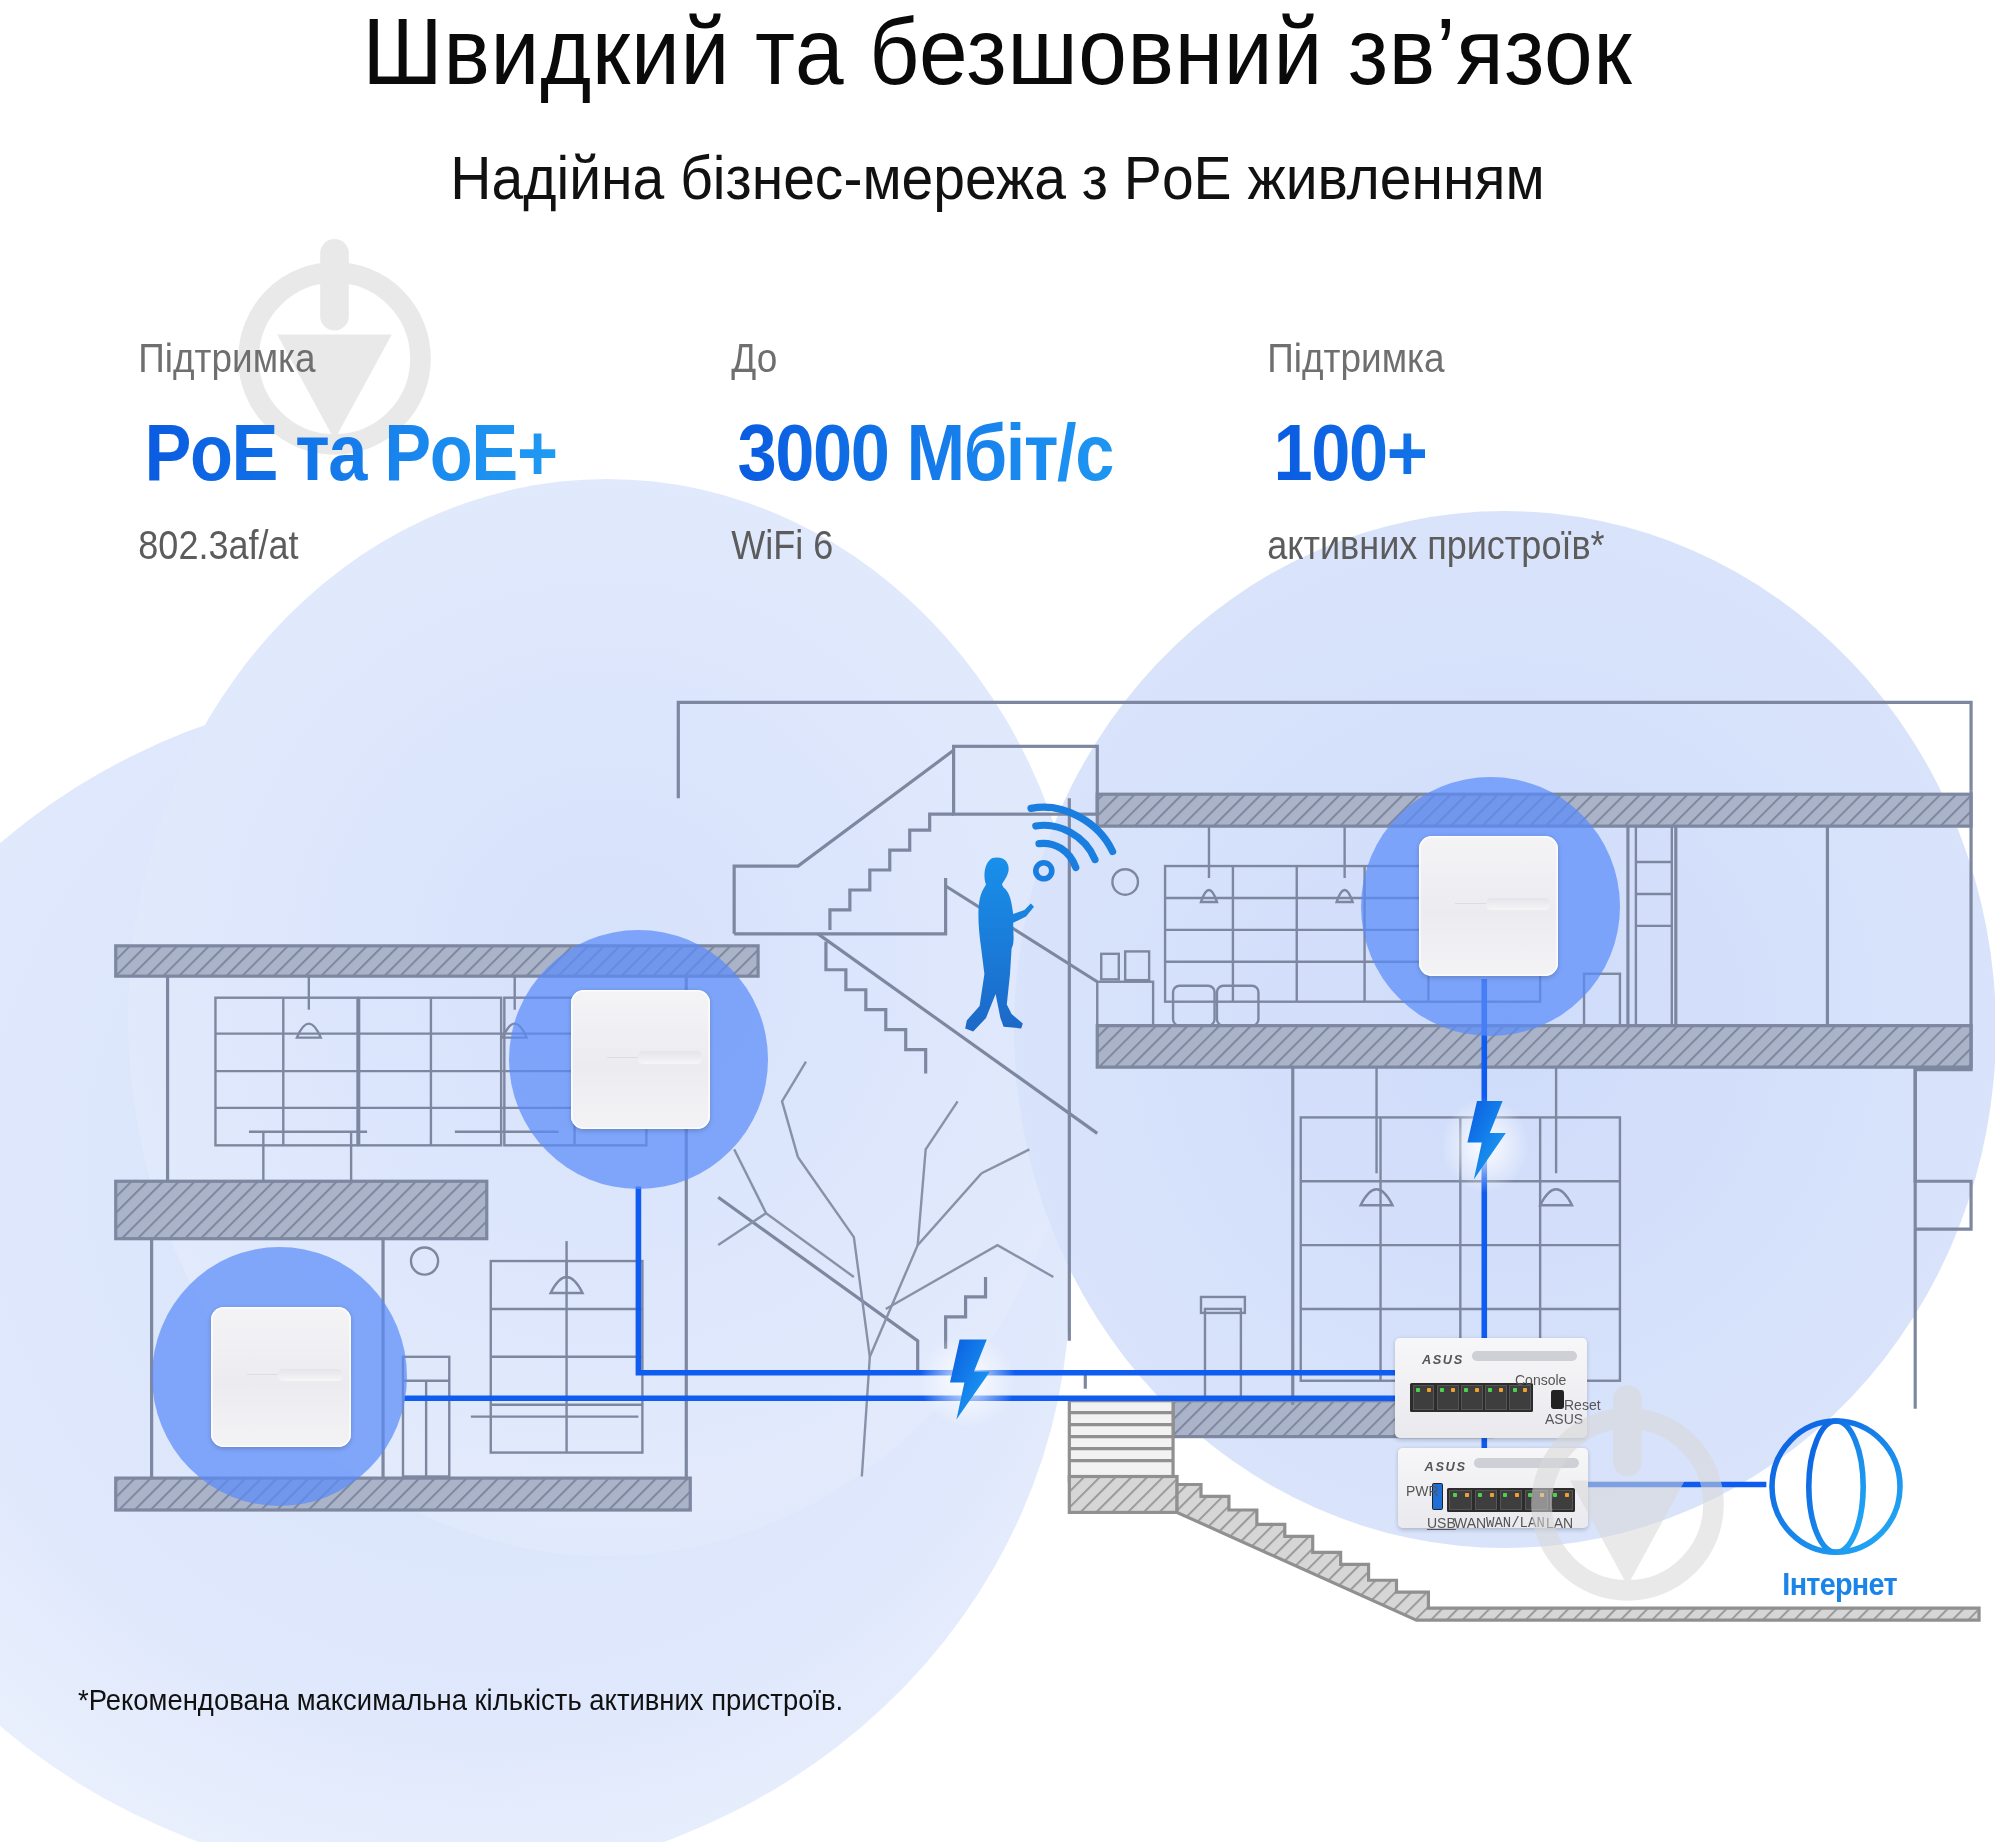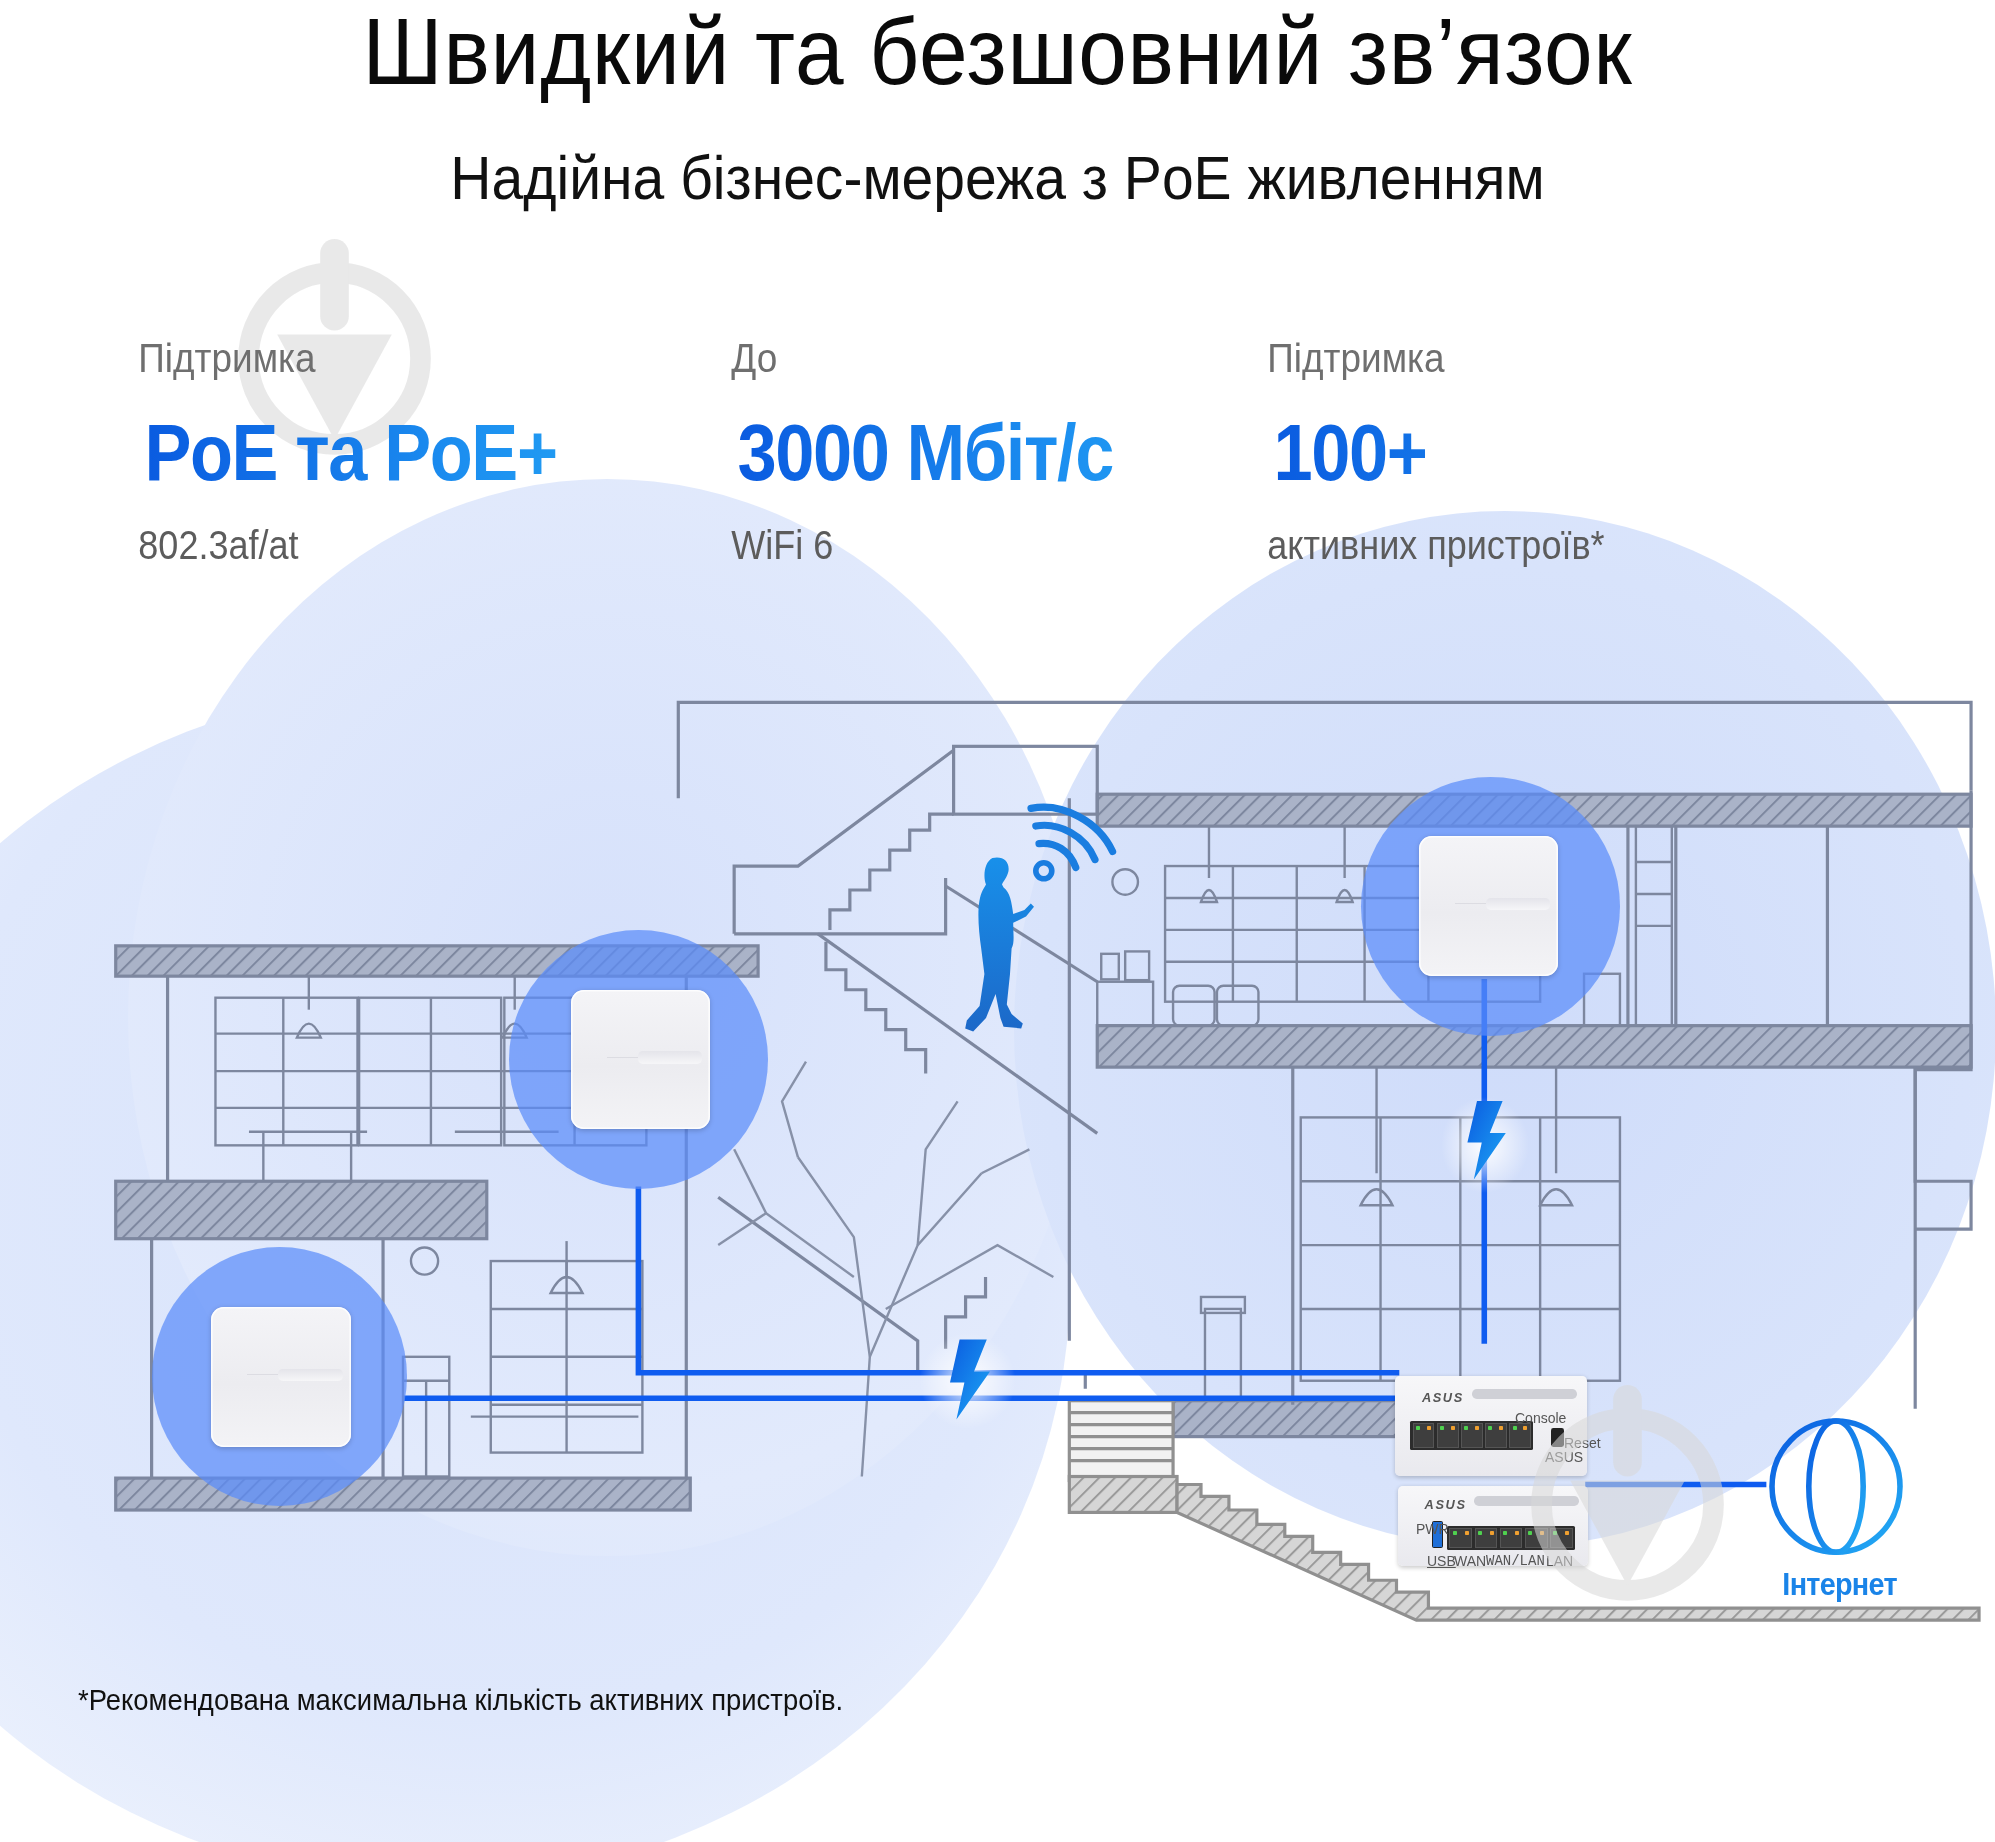--- a/index.html
+++ b/index.html
@@ -44,21 +44,21 @@
   .ap-box {
     position: absolute; border-radius: 12.8px;
     background: linear-gradient(180deg, #f4f4f7 0%, #ececf0 55%, #f3f3f6 100%);
     box-shadow: 0 1.6px 4.8px rgba(0,0,0,0.18), inset 0 0 0 1.6px rgba(255,255,255,0.8);
   }
   .ap-box .ap-logo { position: absolute; left: 26%; top: 48%; width: 48px; height: 4.8px; border-top: 1.6px solid #dcdce2; }
   .ap-box .ap-band { position: absolute; right: 6%; top: 44%; width: 46%; height: 12.8px;
     background: linear-gradient(180deg, #e4e4ea, #f6f6f8); border-radius: 4.8px; }
 
   .device { position: absolute; background: linear-gradient(180deg, #f7f7f9 0%, #e9e9ee 100%);
-    border-radius: 4.8px; box-shadow: 0 1.6px 4px rgba(0,0,0,0.2); margin-top: 38px; }
+    border-radius: 4.8px; box-shadow: 0 1.6px 4px rgba(0,0,0,0.2); }
   .device .brand { position: absolute; left: 14%; top: 14%; font-size: 12.8px; font-style: italic; font-weight: 700; color: #555; letter-spacing: 1.6px; }
   .device .model { position: absolute; left: 40%; top: 13%; width: 55%; height: 9.6px; background: #cfd0d6; border-radius: 4.8px; }
   .device .ports { position: absolute; left: 10%; bottom: 18%; width: 64%; height: 29px; background: #2c2c2c; border-radius: 1.6px; display: flex; gap: 2.4px; padding: 2.4px; }
   .device .port { flex: 1; background: #3e3e3e; border: 0.8px solid #555; position: relative; }
   .device .port::before { content: ""; position: absolute; left: 2.4px; top: 1.6px; width: 4px; height: 4px; background: #4fd14f; border-radius: 0.8px; }
   .device .port::after { content: ""; position: absolute; right: 2.4px; top: 1.6px; width: 4px; height: 4px; background: #f0a030; border-radius: 0.8px; }
   .device .port-label { position: absolute; font-size: 14px; color: #555; }
 
   .internet-label { position: absolute; font-size: 32px; font-weight: 700; color: #1a84e8; letter-spacing: -0.8px; transform: scaleX(0.9); }
   .footnote { position: absolute; left: 78px; top: 1682px; font-size: 29.5px; line-height: 35px; color: #111; transform: scaleX(0.93); transform-origin: left center; }
@@ -316,21 +316,21 @@
   <span class="brand">ASUS</span>
   <span class="model"></span>
   <span class="abs" style="left:34px; top:35px; width:11.2px; height:27px; background:#1f6fd8; border:1.6px solid #222; border-radius:1.6px;"></span>
   <div class="ports" style="left:49px; width:128px; bottom:20%; height:24px;">
     <span class="port"></span>
     <span class="port"></span>
     <span class="port"></span>
     <span class="port"></span>
     <span class="port"></span>
   </div>
-  <span class="port-label" style="left:18px; top:35px;">PWR</span>
+  <span class="port-label" style="left:8px; top:35px;">PWR</span>
   <span class="port-label" style="left:29px; top:67px;text-decoration:underline;">USB</span>
   <span class="port-label" style="left:56px; top:67px;">WAN</span>
   <span class="port-label" style="left:88px; top:67px;font-family:Liberation Mono, monospace;">WAN/LAN</span>
   <span class="port-label" style="left:148px; top:67px;">LAN</span>
 </div>
 
 <svg class="abs" style="left:1768px; top:1417px;" width="136" height="140" viewBox="0 0 170 175">
   <g fill="none" stroke="url(#globeGrad)" stroke-width="7">
     <ellipse cx="85" cy="87" rx="80" ry="82"></ellipse>
     <ellipse cx="85" cy="87" rx="34" ry="82"></ellipse>

